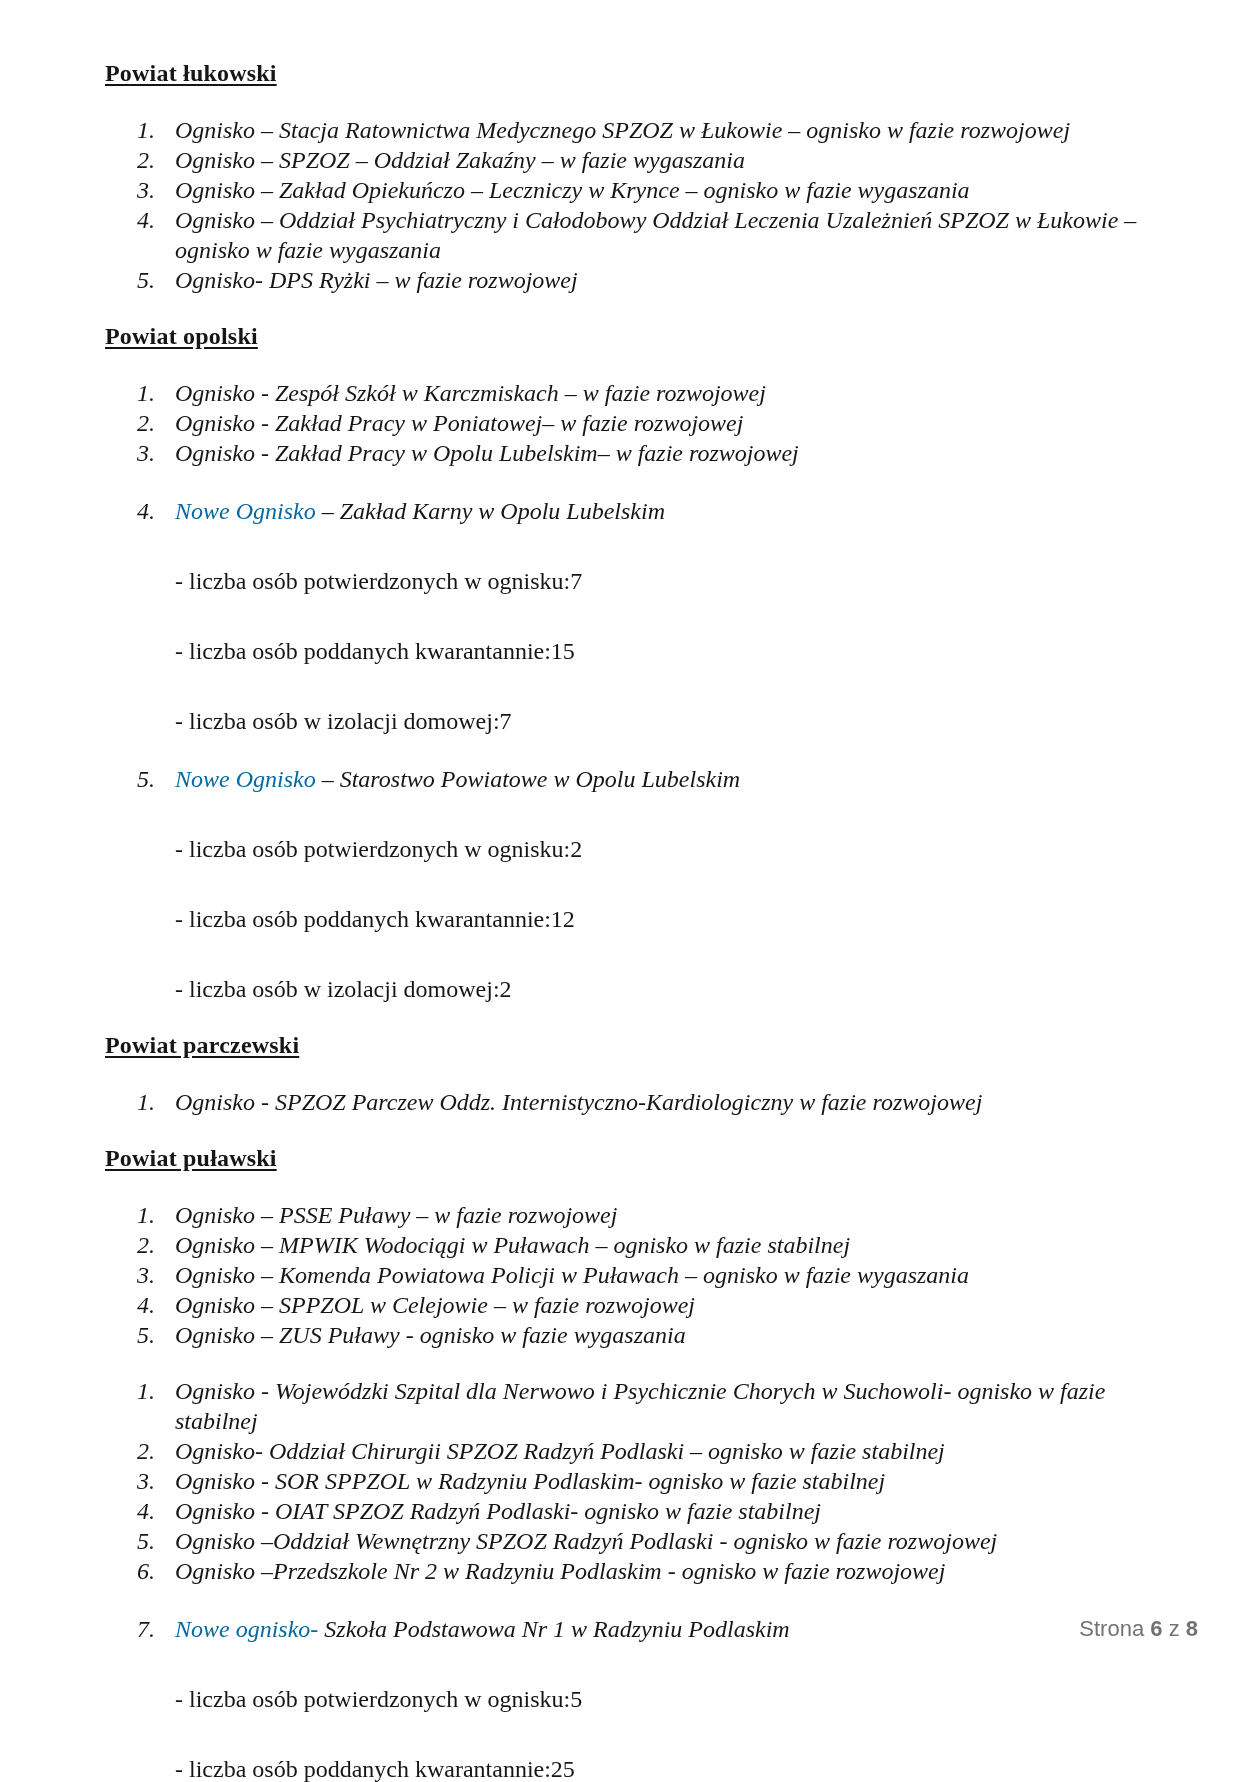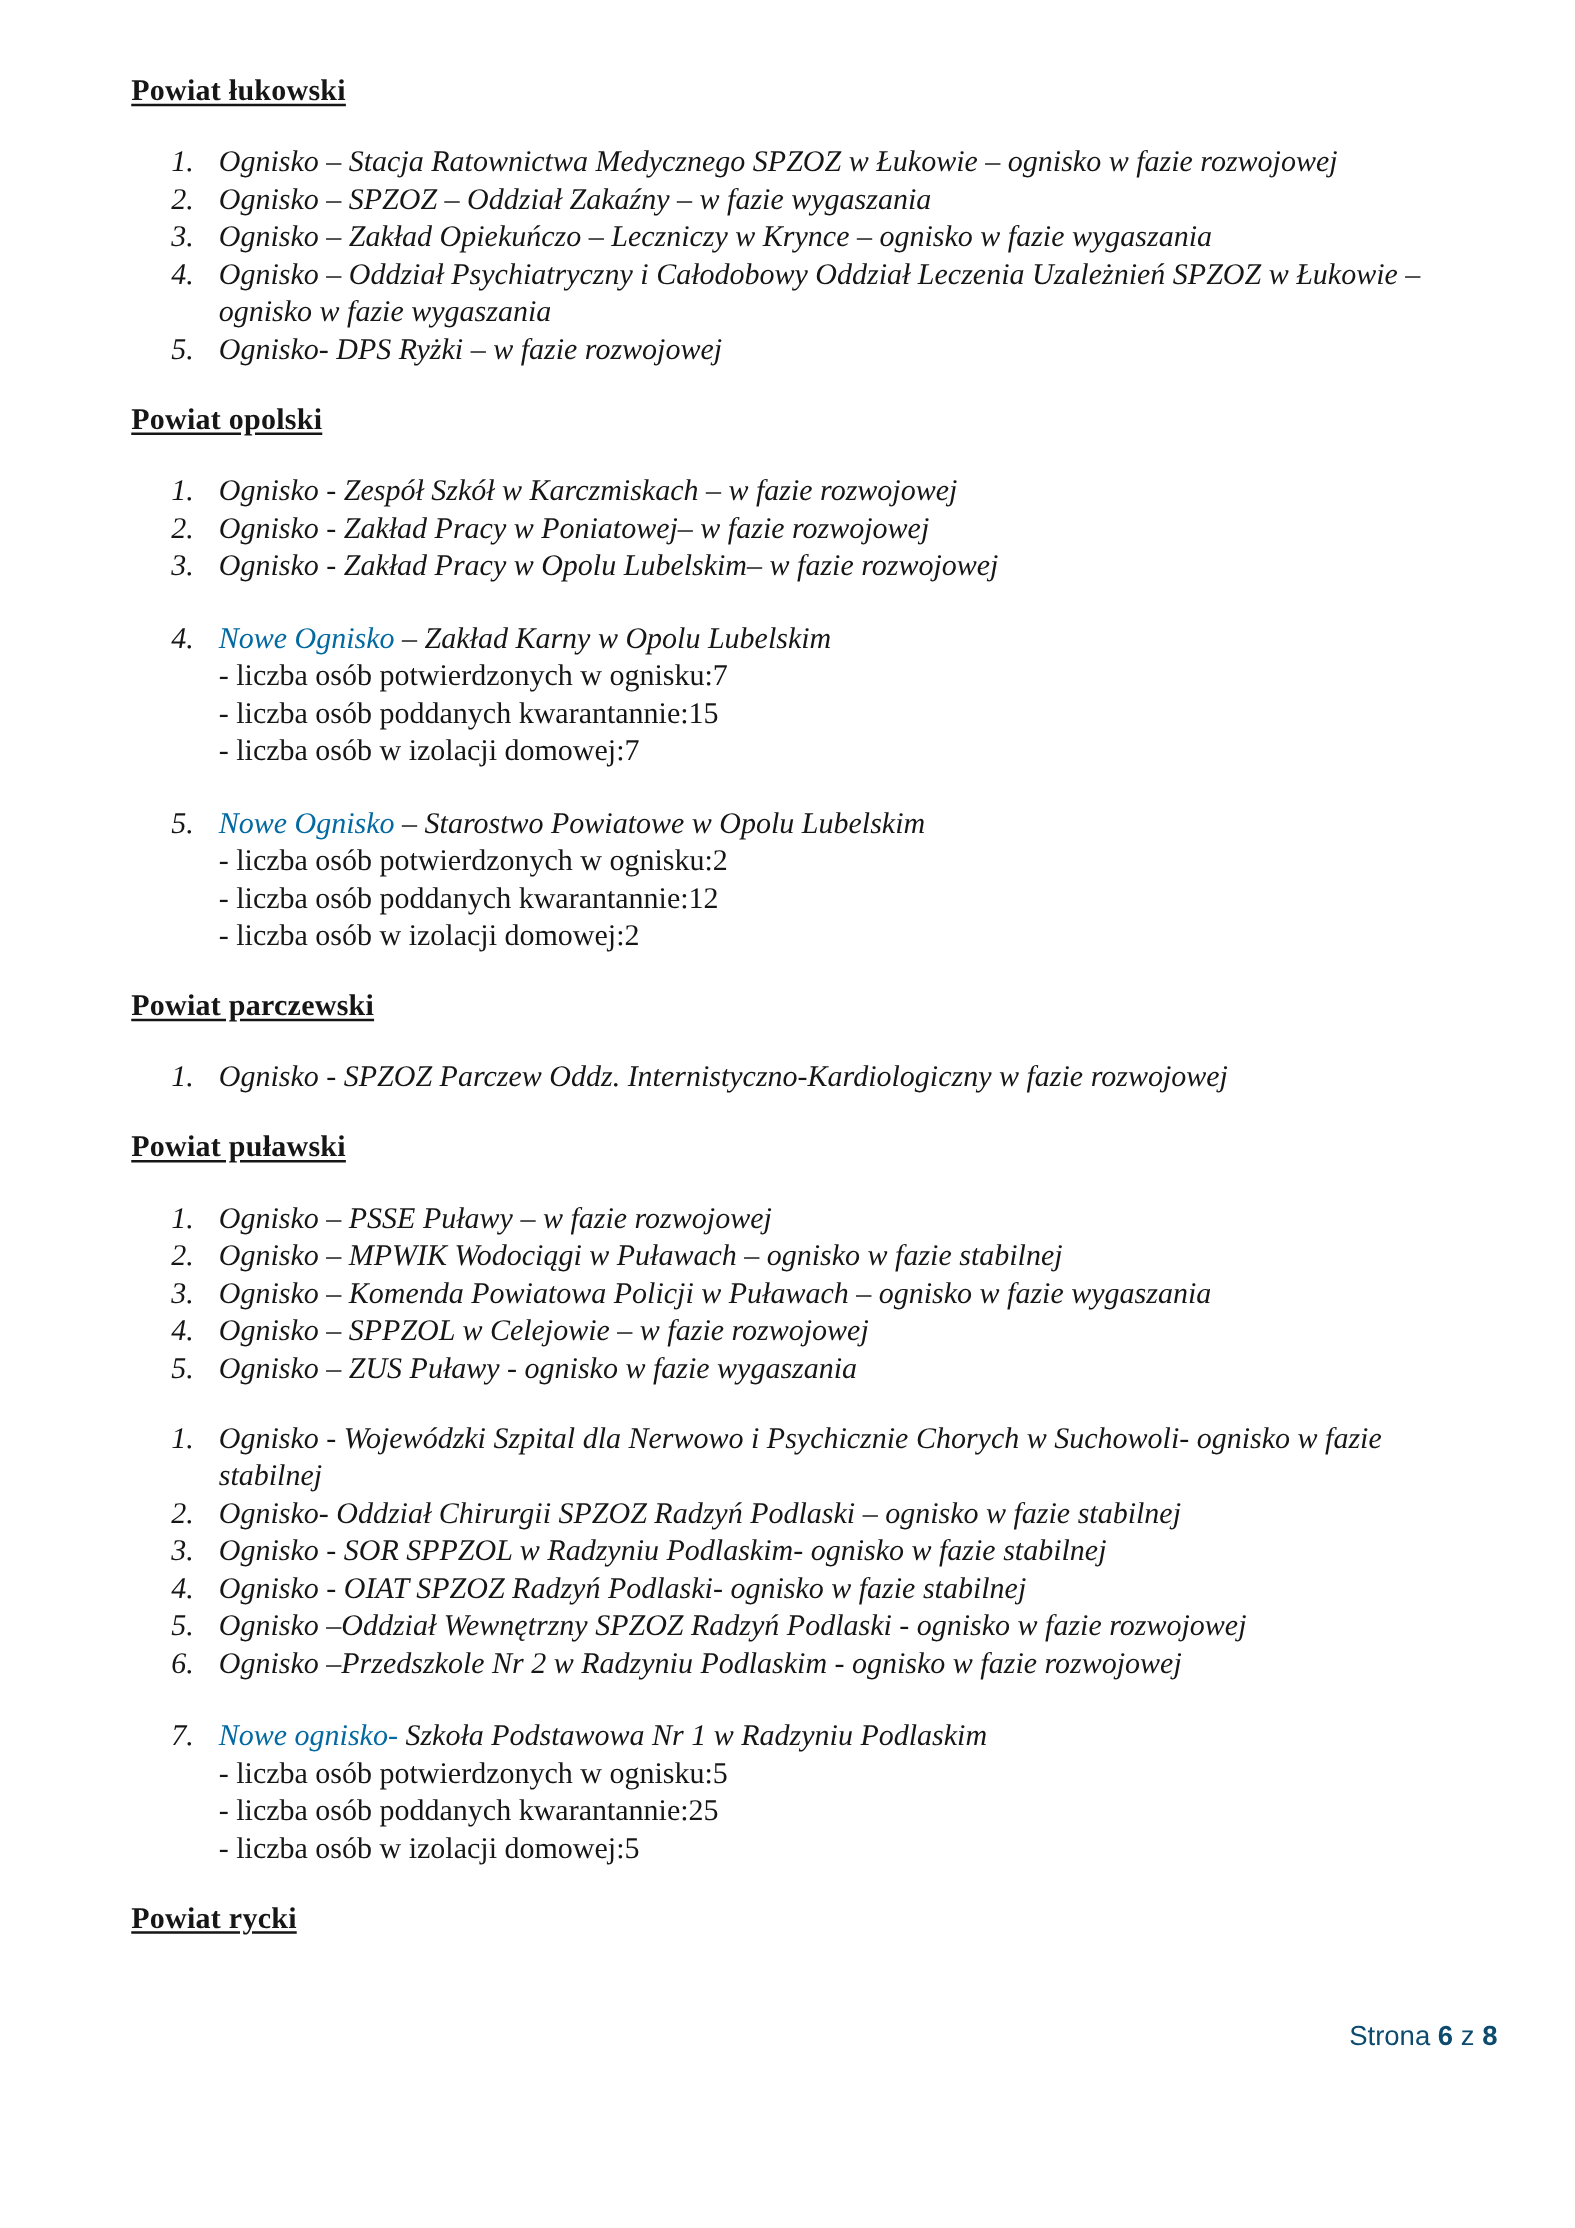--- a/index.html
+++ b/index.html
@@ -34,29 +34,30 @@
     line-height: 30px;
     font-style: italic;
   }
   li.item.gap { margin-top: 28px; }
   .num { width: 38px; flex: none; }
   .itext { flex: 1; min-width: 0; }
   .red { color: #0369a1; }
   .detail {
     display: block;
     font-style: normal;
+    margin-top: 40px;
   }
   .footer {
     position: absolute;
     top: 1616px;
     right: 62px;
     font-family: "Liberation Sans", "DejaVu Sans", sans-serif;
     font-size: 22px;
     line-height: 26px;
-    color: #0c4a6e;
+    color: #737373;
     font-style: normal;
   }
   .footer .bold { font-weight: bold; }
 </style>
 </head>
 <body>
 
 <div class="page">
 
   <div class="section">

